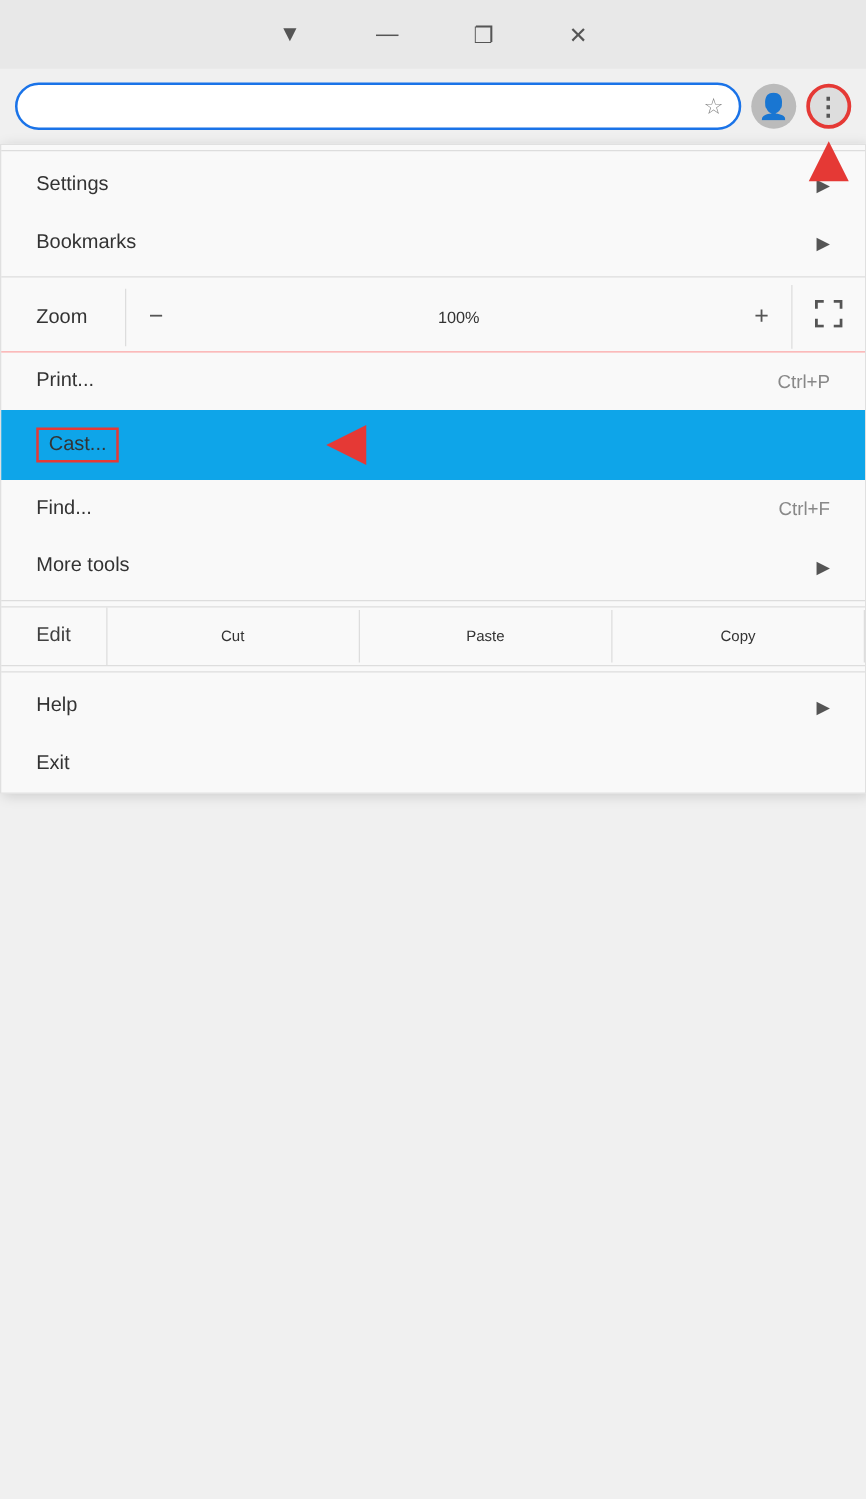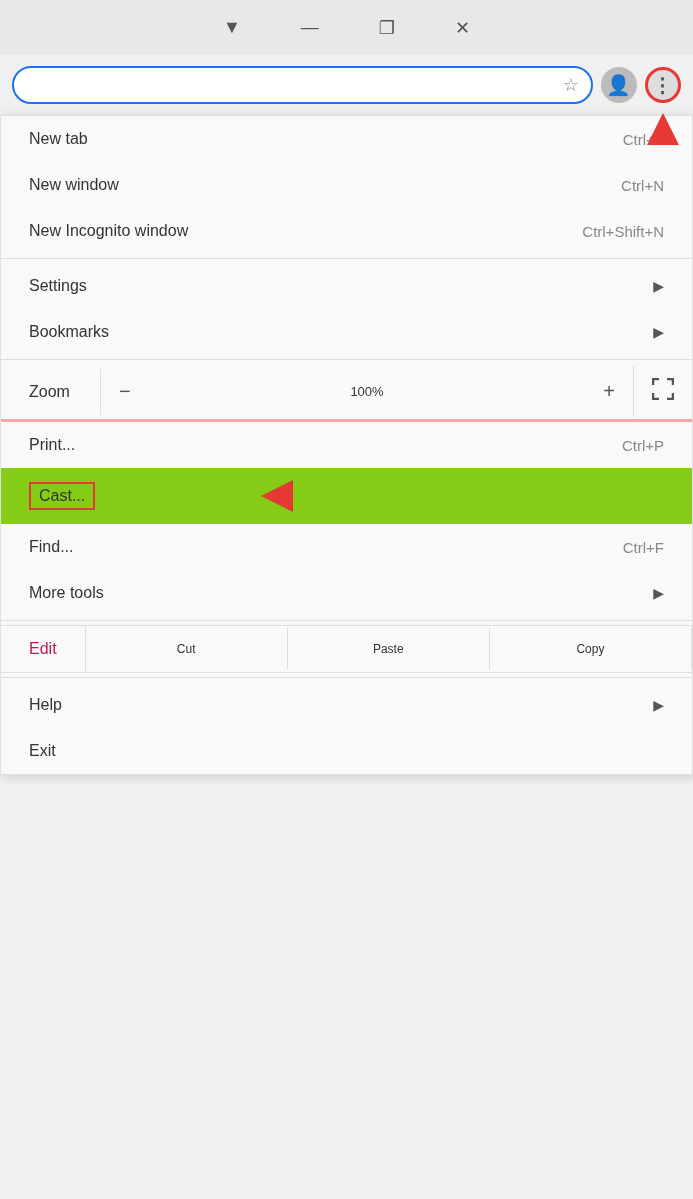--- a/index.html
+++ b/index.html
@@ -104,21 +104,21 @@
       padding: 14px 28px;
       font-size: 16px;
       color: #333;
       cursor: pointer;
       background: transparent;
       border: none;
       width: 100%;
       text-align: left;
     }
     .menu-item.highlighted {
-      background: #84cc16;
+      background: #0ea5e9;
       position: relative;
     }
 
     .menu-item .shortcut {
       color: #888;
       font-size: 15px;
     }
     .menu-item .arrow {
       color: #555;
       font-size: 14px;
@@ -178,21 +178,21 @@
     
     .edit-row {
       display: flex;
       align-items: center;
       border-top: 1px solid #ddd;
       border-bottom: 1px solid #ddd;
     }
     .edit-label {
       padding: 14px 28px;
       font-size: 16px;
-      color: #be185d;
+      color: #404040;
       border-right: 1px solid #ddd;
       min-width: 80px;
     }
     .edit-btn {
       flex: 1;
       padding: 14px 10px;
       font-size: 12px;
       color: #333;
       text-align: center;
       border-right: 1px solid #ddd;
@@ -234,51 +234,37 @@
     </button>
 
     <div style="position:absolute; bottom:-42px; left:50%; transform:translateX(-50%); z-index:20;">
       <div style="width:0;height:0;border-left:16px solid transparent;border-right:16px solid transparent;border-bottom:32px solid #e53935; margin:0 auto;"></div>
     </div>
   </div>
 </div>
 
 <div class="dropdown-menu">
 
-  <div>
-    <div class="menu-item">
-      <span>New tab</span>
-      <span class="shortcut">Ctrl+T</span>
-    </div>
-    <div class="menu-item">
-      <span>New window</span>
-      <span class="shortcut">Ctrl+N</span>
-    </div>
-    <div class="menu-item">
-      <span>New Incognito window</span>
-      <span class="shortcut">Ctrl+Shift+N</span>
-    </div>
-  </div>
 
   <div class="divider"></div>
 
   <div>
     <div class="menu-item">
       <span>Settings</span>
       <span class="arrow">▶</span>
     </div>
     <div class="menu-item">
       <span>Bookmarks</span>
       <span class="arrow">▶</span>
     </div>
   </div>
 
   <div class="divider"></div>
 
-  <div class="zoom-row" style="border-bottom:3px solid #fca5a5;">
+  <div class="zoom-row" style="border-bottom:1px solid #fca5a5;">
     <div class="zoom-label">Zoom</div>
     <div class="zoom-controls">
       <button class="zoom-minus">−</button>
       <span class="zoom-pct">100%</span>
       <button class="zoom-plus">+</button>
     </div>
     <button class="zoom-fullscreen">
       <span>
         <svg width="22" height="22" viewBox="0 0 22 22" fill="none" stroke="#555" stroke-width="2.5">
           <polyline points="1,7 1,1 7,1"></polyline>

